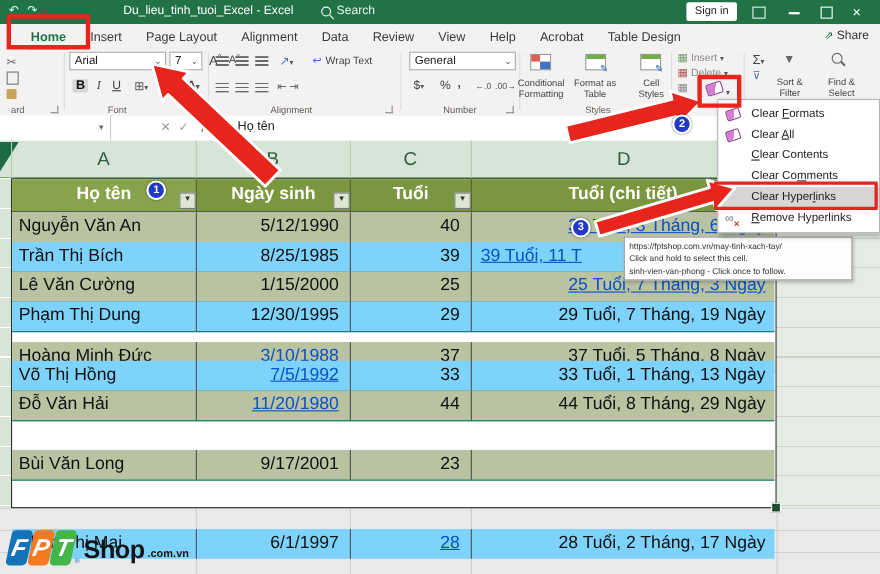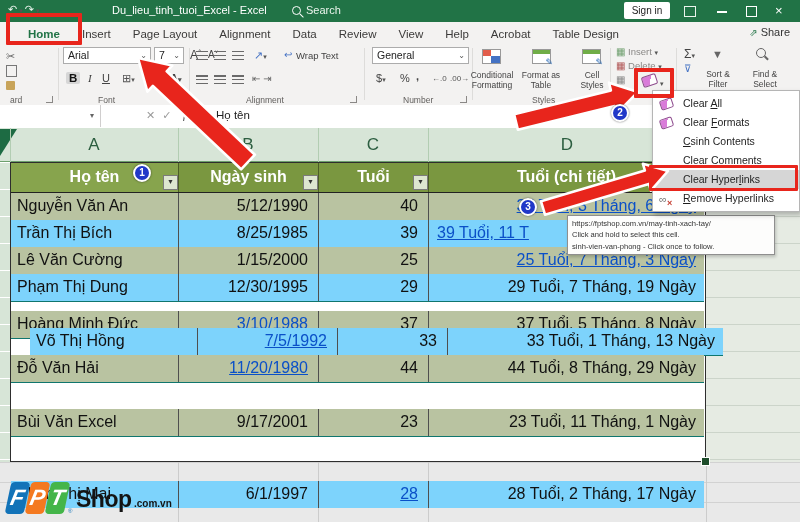--- a/index.html
+++ b/index.html
@@ -285,63 +285,62 @@
       <div class="td dob">12/30/1995</div>
       <div class="td age">29</div>
       <div class="td det">29 Tuổi, 7 Tháng, 19 Ngày</div>
     </div>
     <div class="trow dark" style="top:148px;">
       <div class="td name">Hoàng Minh Đức</div>
       <div class="td dob link">3/10/1988</div>
       <div class="td age">37</div>
       <div class="td det">37 Tuổi, 5 Tháng, 8 Ngày</div>
     </div>
-    <div class="trow light" style="top:165px;margin-left:19px;">
+    <div class="trow light" style="top:165px;">
       <div class="td name">Võ Thị Hồng</div>
       <div class="td dob link">7/5/1992</div>
       <div class="td age">33</div>
       <div class="td det">33 Tuổi, 1 Tháng, 13 Ngày</div>
     </div>
     <div class="trow dark" style="top:192px;">
       <div class="td name">Đỗ Văn Hải</div>
       <div class="td dob link">11/20/1980</div>
       <div class="td age">44</div>
       <div class="td det">44 Tuổi, 8 Tháng, 29 Ngày</div>
     </div>
     <div class="trow dark" style="top:246px;">
-      <div class="td name">Bùi Văn Excel</div>
+      <div class="td name">Bùi Văn Long</div>
       <div class="td dob">9/17/2001</div>
       <div class="td age">23</div>
-      <div class="td det">23 Tuổi, 11 Tháng, 1 Ngày</div>
     </div>
     <div class="trow light" style="top:273px;border-bottom:none;margin-top:45px;">
       <div class="td name">Phan Thị Mai</div>
       <div class="td dob">6/1/1997</div>
       <div class="td age link">28</div>
       <div class="td det">28 Tuổi, 2 Tháng, 17 Ngày</div>
     </div>
   </div>
 
   <span class="a filterbtn" style="left:163px;top:175px;">▼</span>
   <span class="a filterbtn" style="left:303px;top:175px;">▼</span>
   <span class="a filterbtn" style="left:413px;top:175px;">▼</span>
   <span class="a filterbtn" style="left:691px;top:175px;">▼</span>
   <span class="a fillhandle"></span>
 
   <div class="a menu">
     <div class="mi">
       <span class="mico eraser" style="width:11px;height:8px;"></span>
+      <span><span>Clear </span><u>F</u><span>ormats</span></span>
+    </div>
+    <div class="mi">
+      <span class="mico eraser" style="width:11px;height:8px;"></span>
       <span><span>Clear </span><u>A</u><span>ll</span></span>
     </div>
     <div class="mi">
-      <span class="mico eraser" style="width:11px;height:8px;"></span>
-      <span><span>Clear </span><u>F</u><span>ormats</span></span>
-    </div>
-    <div class="mi">
-      <span><span></span><u>C</u><span>sinh Contents</span></span>
+      <span><span></span><u>C</u><span>lear Contents</span></span>
     </div>
     <div class="mi">
       <span><span>Clear Co</span><u>m</u><span>ments</span></span>
     </div>
     <div class="mi hl">
       <span><span>Clear Hyper</span><u>l</u><span>inks</span></span>
     </div>
     <div class="mi">
       <span class="rhico">∞</span>
       <span><span></span><u>R</u><span>emove Hyperlinks</span></span>

